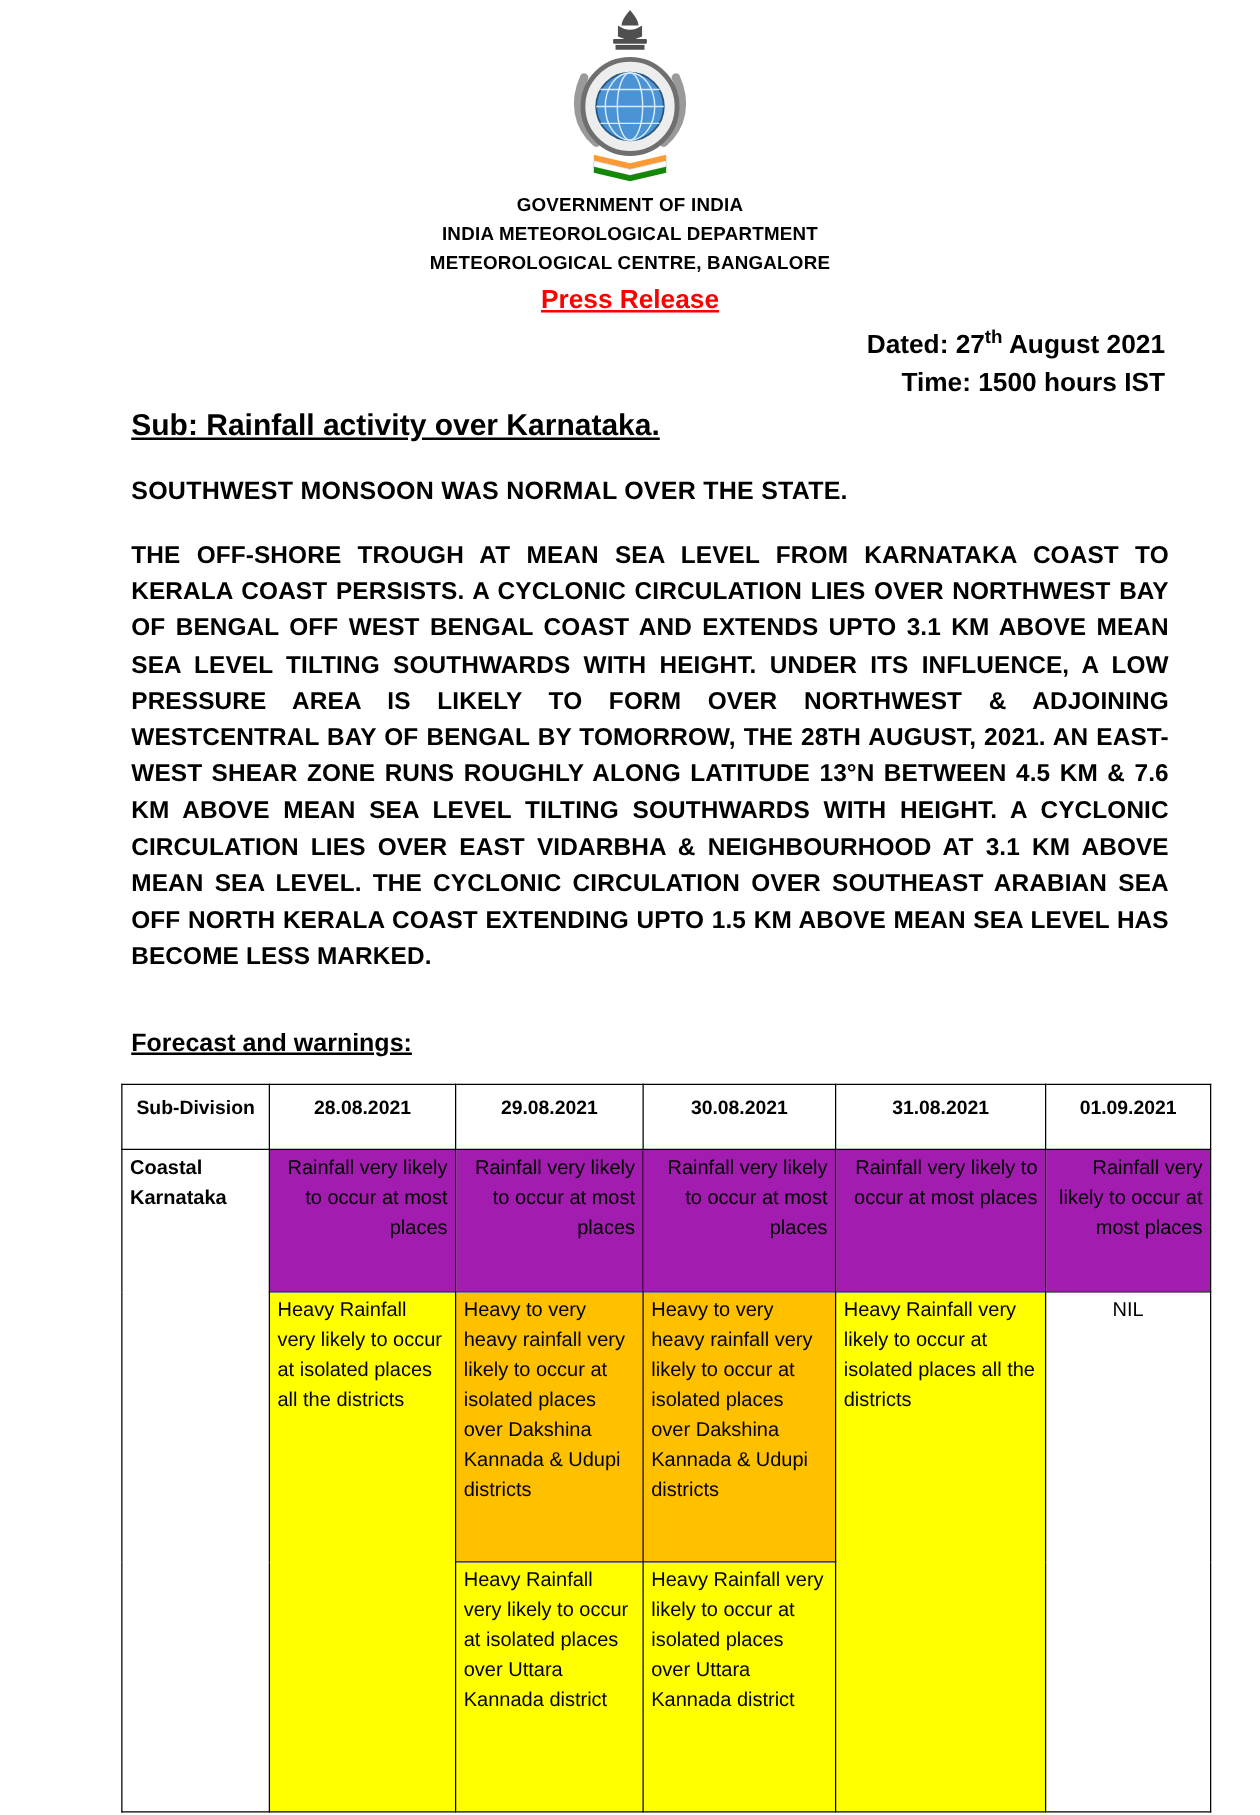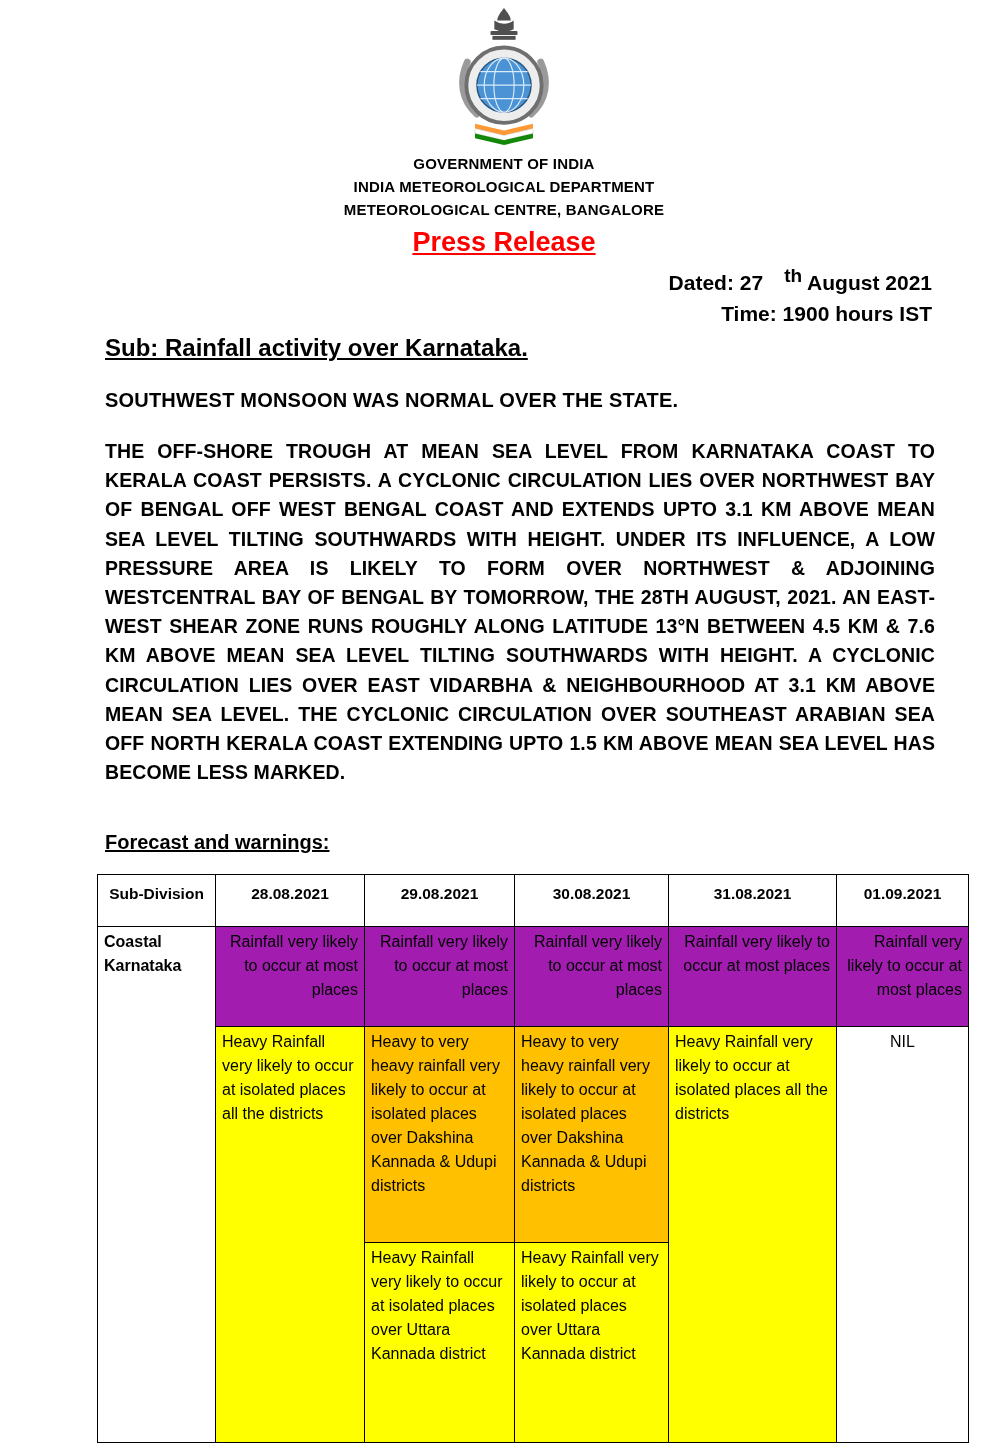--- a/index.html
+++ b/index.html
@@ -11,23 +11,23 @@
     height: 1452px;
     margin: 0 auto;
     background: #ffffff;
     color: #000000;
     font-family: "Liberation Sans", "DejaVu Sans", sans-serif;
     overflow: hidden;
   }
   .emblem-wrap { width: 120px; margin: 6px auto 2px auto; }
   .org-lines { text-align: center; font-weight: bold; font-size: 15px; line-height: 23px; letter-spacing: 0.2px; }
   .press-release { text-align: center; margin-top: 6px; }
-  .press-release .pr-text { color: #FF0000; font-weight: bold; font-size: 27px; text-decoration: underline; }
+  .press-release .pr-text { color: #FF0000; font-weight: bold; font-size: 21px; text-decoration: underline; }
   .dateline { margin-top: 2px; padding-right: 76px; text-align: right; font-weight: bold; font-size: 21px; line-height: 31px; }
-  .dateline sup { font-size: 19px; margin-left: 21px; }
+  .dateline sup { font-size: 15px; }
   .subject { margin: 5px 72px 0 105px; font-size: 24px; font-weight: bold; }
   .subject .u { text-decoration: underline; }
   .headline { margin: 27px 72px 0 105px; font-size: 20px; font-weight: bold; letter-spacing: 0.2px; }
   .synopsis { margin: 25px 73px 0 105px; font-size: 19.5px; font-weight: bold; line-height: 29.2px; text-align: justify; letter-spacing: 0.1px; }
   .forecast-heading { margin: 44px 72px 0 105px; font-size: 20px; font-weight: bold; }
   .forecast-heading .u { text-decoration: underline; }
 
   .forecast-table {
     border-collapse: collapse;
     table-layout: fixed;
@@ -43,21 +43,21 @@
     padding: 3px 6px;
     overflow: hidden;
   }
   .forecast-table th { font-weight: bold; text-align: center; font-size: 15.5px; padding-top: 7px; }
   .cell-subdiv { font-weight: bold; }
   .cell-blue   { background: #a21caf; text-align: right; }
   .cell-orange { background: #FFC000; }
   .cell-yellow { background: #FFFF00; }
   .cell-nil    { text-align: center; }
   tr.row-header   { height: 52px; }
-  tr.row-rainfall { height: 100px; }
+  tr.row-rainfall { height: 114px; }
   tr.row-warn-top { height: 216px; }
   tr.row-warn-bottom { height: 200px; }
 
   .bottom-bar { margin: 28px 0 0 90px; width: 878px; height: 7px; background: #000; }
 </style>
 </head>
 <body>
 
 <div class="page">
 
@@ -94,21 +94,21 @@
     <div>INDIA METEOROLOGICAL DEPARTMENT</div>
     <div>METEOROLOGICAL CENTRE, BANGALORE</div>
   </div>
 
   <div class="press-release">
     <span class="pr-text">Press Release</span>
   </div>
 
   <div class="dateline">
     <div><span>Dated: 27</span><sup>th</sup><span> August 2021</span></div>
-    <div>Time: 1900 hours IST</div>
+    <div>Time: 1500 hours IST</div>
   </div>
 
   <div class="subject">
     <span class="u">Sub: Rainfall activity over Karnataka.</span>
   </div>
 
   <div class="headline">SOUTHWEST MONSOON WAS NORMAL OVER THE STATE.</div>
 
   <p class="synopsis">THE OFF-SHORE TROUGH AT MEAN SEA LEVEL FROM KARNATAKA COAST TO KERALA COAST PERSISTS.  A CYCLONIC CIRCULATION LIES OVER NORTHWEST BAY OF BENGAL OFF WEST BENGAL COAST AND EXTENDS UPTO 3.1 KM ABOVE MEAN SEA LEVEL TILTING SOUTHWARDS WITH HEIGHT. UNDER ITS INFLUENCE, A LOW PRESSURE AREA IS LIKELY TO FORM OVER NORTHWEST &amp; ADJOINING WESTCENTRAL BAY OF BENGAL BY TOMORROW, THE 28TH AUGUST, 2021. AN EAST-WEST SHEAR ZONE RUNS ROUGHLY ALONG LATITUDE 13°N BETWEEN 4.5 KM &amp; 7.6 KM ABOVE MEAN SEA LEVEL TILTING SOUTHWARDS WITH HEIGHT.  A CYCLONIC CIRCULATION LIES OVER EAST VIDARBHA &amp; NEIGHBOURHOOD AT 3.1 KM ABOVE MEAN SEA LEVEL.  THE CYCLONIC CIRCULATION OVER SOUTHEAST ARABIAN SEA OFF NORTH KERALA COAST EXTENDING UPTO 1.5 KM ABOVE MEAN SEA LEVEL HAS BECOME LESS MARKED.</p>
 

